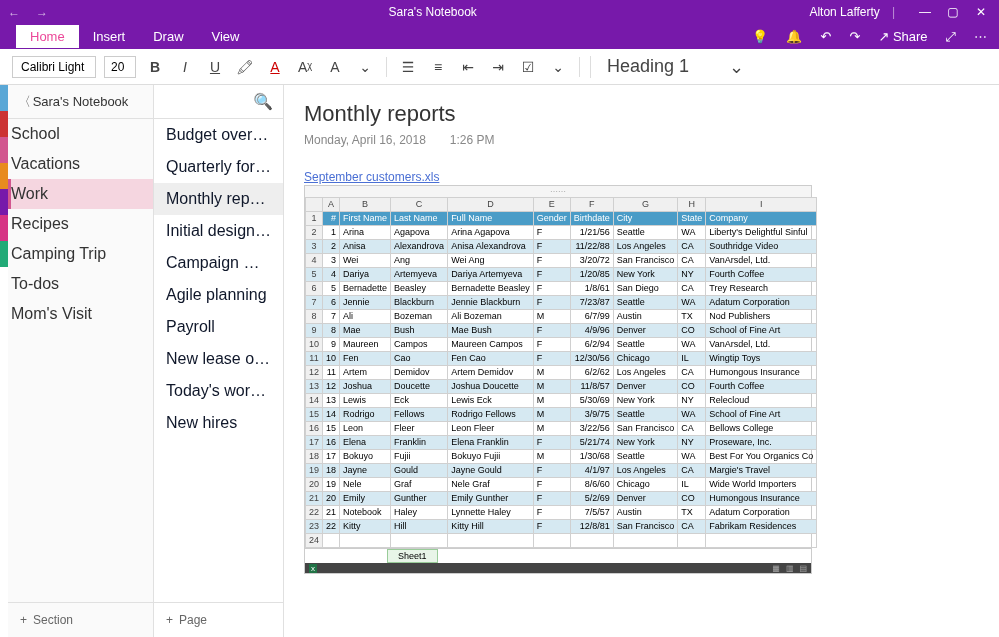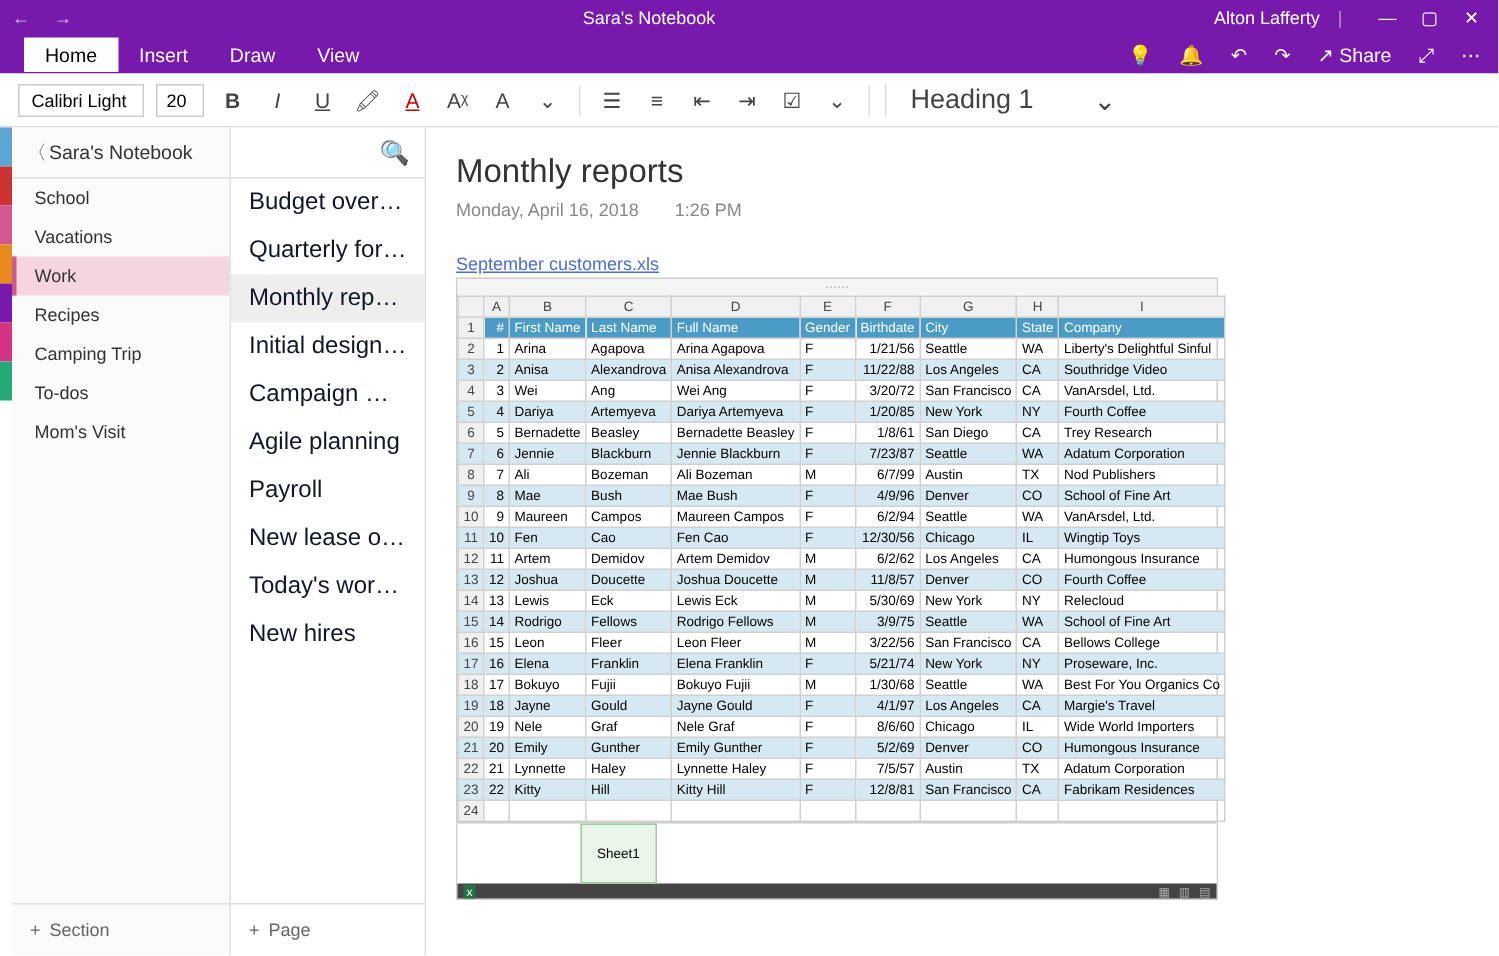--- a/index.html
+++ b/index.html
@@ -7,57 +7,57 @@
 .titlebar{height:24px;background:#7719aa;color:#fff;display:flex;align-items:center;font-size:12px}
 .nav-arrows{display:flex;padding:0 8px;gap:16px}
 .nav-arrows span{opacity:.7;cursor:pointer}
 .title-center{flex:1;text-align:center}
 .user-area{display:flex;align-items:flex-start;gap:12px;padding-right:8px}
 .win-controls{display:flex;gap:8px;margin-left:8px}
 .win-controls span{width:20px;text-align:center;cursor:pointer}
 .divider{opacity:.5}
 .ribbon-tabs{height:25px;background:#7719aa;display:flex;align-items:center;padding-left:16px}
 .tab{color:#fff;padding:4px 14px;font-size:13px;cursor:pointer}
-.tab.active{background:#fff;color:#000000}
+.tab.active{background:#fff;color:#ec4899}
 .ribbon-right{margin-left:auto;display:flex;align-items:center;gap:18px;padding-right:12px;color:#fff;font-size:13px}
 .ribbon-right span{cursor:pointer}
 .toolbar{height:36px;border-bottom:1px solid #ddd;display:flex;align-items:center;padding:0 12px;gap:8px;background:#fff}
 .font-name{border:1px solid #ccc;padding:3px 8px;font-size:12px;width:84px}
 .font-size{border:1px solid #ccc;padding:3px 6px;font-size:12px;width:32px}
 .tb-btn{width:22px;height:22px;display:flex;align-items:center;justify-content:center;font-size:14px;cursor:pointer;color:#444}
 .tb-sep{width:1px;height:20px;background:#ddd;margin:0 2px}
 .style-box{border-left:1px solid #ddd;padding-left:16px;font-size:18px;color:#444;display:flex;align-items:center;gap:40px}
 .content{display:flex;height:552px}
 .left-strip{width:8px;display:flex;flex-direction:column}
 .color-tab{height:26px;width:8px}
 .sections{width:146px;border-right:1px solid #e0e0e0;background:#fafafa;display:flex;flex-direction:column}
 .nb-header{height:34px;display:flex;align-items:center;justify-content:center;position:relative;border-bottom:1px solid #e0e0e0;font-size:13px;color:#333}
 .nb-header .back{position:absolute;left:10px;color:#666;cursor:pointer}
 .nb-header .search{position:absolute;right:10px;color:#666;cursor:pointer}
-.section-item{padding:6px 12px;font-size:12px;color:#333;cursor:pointer;border-left:3px solid transparent}
+.section-item{padding:6px 0;font-size:16px;color:#333;cursor:pointer;border-left:3px solid transparent}
 .section-item.active{background:#f5d6e0;border-left-color:#d2568f}
 .add-btn{margin-top:auto;padding:10px 12px;font-size:12px;color:#666;cursor:pointer;display:flex;align-items:center;gap:6px;border-top:1px solid #e0e0e0}
 .pages{width:130px;border-right:1px solid #e0e0e0;background:#fff;display:flex;flex-direction:column}
 .page-item{padding:7px 12px;font-size:16px;color:#0f172a;cursor:pointer;white-space:nowrap;overflow:hidden;text-overflow:ellipsis}
 .page-item.active{background:#eee}
 .main{flex:1;padding:16px 20px;overflow:auto}
 .page-title{font-size:22px;color:#333;margin-bottom:6px}
 .page-date{font-size:12px;color:#888;display:flex;gap:24px;margin-bottom:20px}
 .attachment{color:#4a6fd4;font-size:12px;text-decoration:underline;cursor:pointer;display:inline-block;}
 .sheet{border:1px solid #ccc;width:508px;font-size:9px}
 .drag-dots{text-align:center;color:#aaa;font-size:8px;padding:1px;background:#f5f5f5}
 .grid{width:100%;border-collapse:collapse}
 .grid td,.grid th{border:1px solid #d0d0d0;padding:1px 3px;text-align:left;white-space:nowrap;overflow:hidden;height:11px;line-height:11px}
 .grid .colhead{background:#f0f0f0;text-align:center;font-weight:normal;color:#444}
 .grid .rowhead{background:#f0f0f0;text-align:center;color:#444;width:18px}
 .grid .thead td{background:#4a9cc7;color:#fff;font-weight:normal}
 .grid tr.alt td{background:#d6e9f2}
 .grid .num{text-align:right}
 .sheet-tab{background:#fff;border-top:1px solid #ccc;display:flex}
-.sheet-tab span{border:1px solid #9c9;background:#e8f5e8;padding:14px 10px;font-size:9px;margin-left:82px}
+.sheet-tab span{border:1px solid #9c9;background:#e8f5e8;padding:1px 10px;font-size:9px;margin-left:82px}
 .sheet-footer{background:#444;height:10px;display:flex;align-items:center;padding:0 4px}
 .sheet-footer .xl{color:#fff;font-size:8px;background:#217346;padding:0 2px}
 .sheet-footer .ricons{margin-left:auto;color:#aaa;font-size:8px;display:flex;gap:6px}
 </style>
 </head>
 <body>
 
 <div class="titlebar">
   <div class="nav-arrows">
     <span>←</span>
@@ -438,21 +438,21 @@
               <td>Emily Gunther</td>
               <td>F</td>
               <td class="num">5/2/69</td>
               <td>Denver</td>
               <td>CO</td>
               <td>Humongous Insurance</td>
             </tr>
             <tr>
               <td class="rowhead">22</td>
               <td class="num">21</td>
-              <td>Lynnette</td>
+              <td>Notebook</td>
               <td>Haley</td>
               <td>Lynnette Haley</td>
               <td>F</td>
               <td class="num">7/5/57</td>
               <td>Austin</td>
               <td>TX</td>
               <td>Adatum Corporation</td>
             </tr>
             <tr class="alt">
               <td class="rowhead">23</td>

